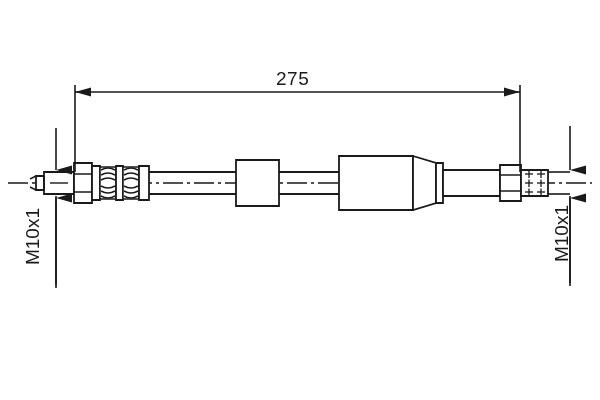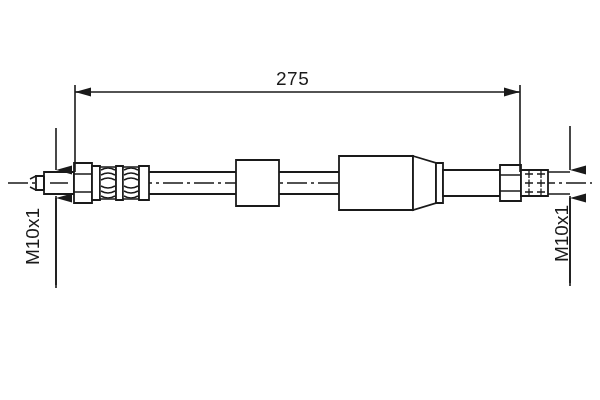--- a/index.html
+++ b/index.html
@@ -2,21 +2,20 @@
 <html><head>
 <meta charset="utf-8">
 <style>
   html,body{margin:0;padding:0;background:#ffffff;}
   #stage{
     position:relative;
     width:600px;height:400px;
     background:#ffffff;
     font-family:"Liberation Sans", sans-serif;
     overflow:hidden;
-    border-radius:9px;
   }
   #drawing{position:absolute;left:0;top:0;width:600px;height:400px;}
   .dimtext{
     position:absolute;
     font-family:"Liberation Sans", sans-serif;
     color:#1a1a1a;
     white-space:nowrap;
     user-select:none;
   }
   #len-label{

